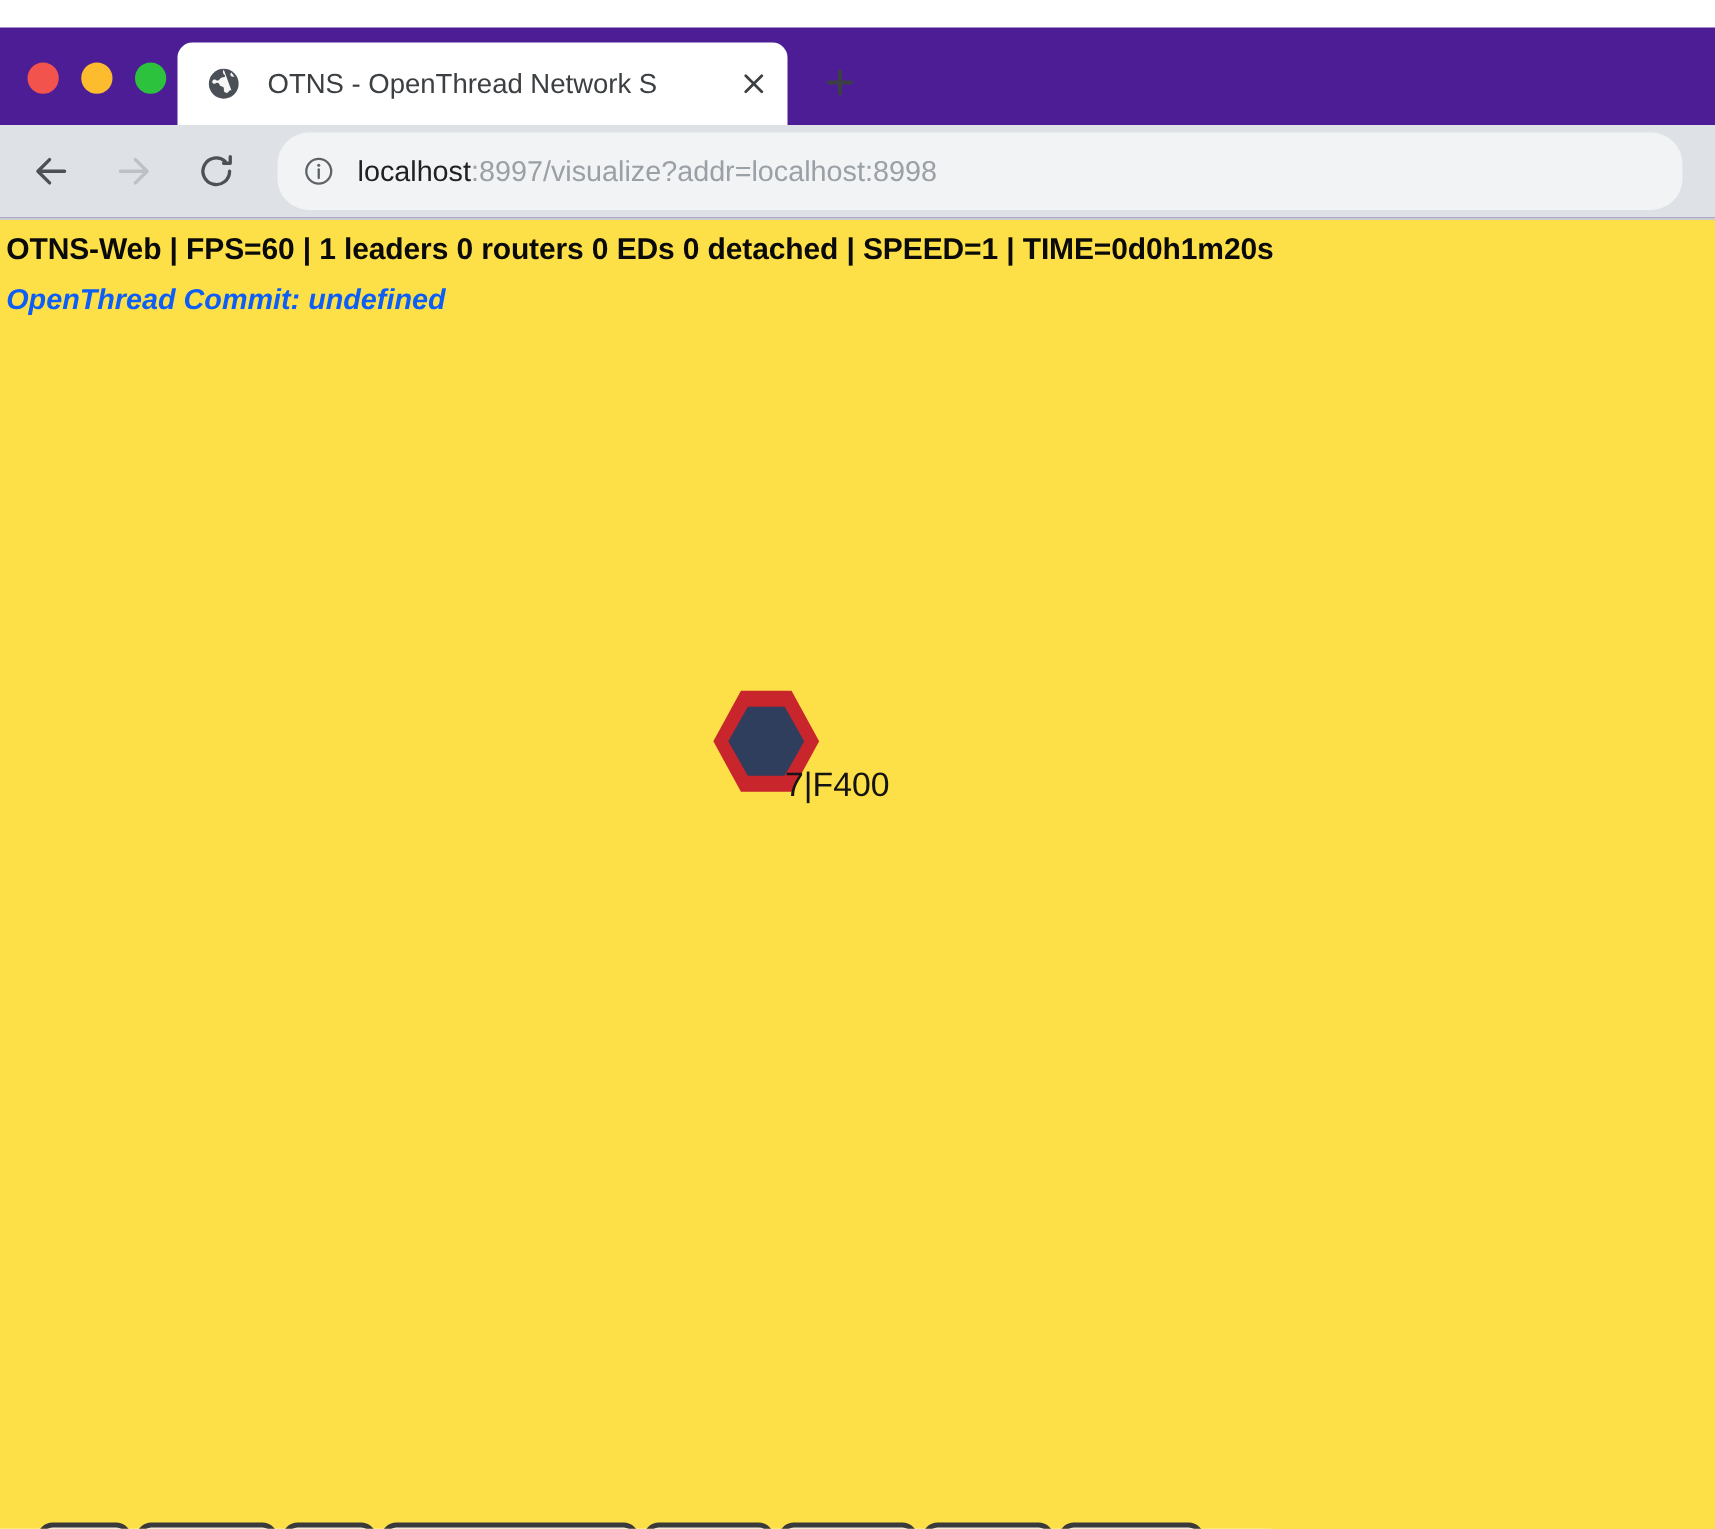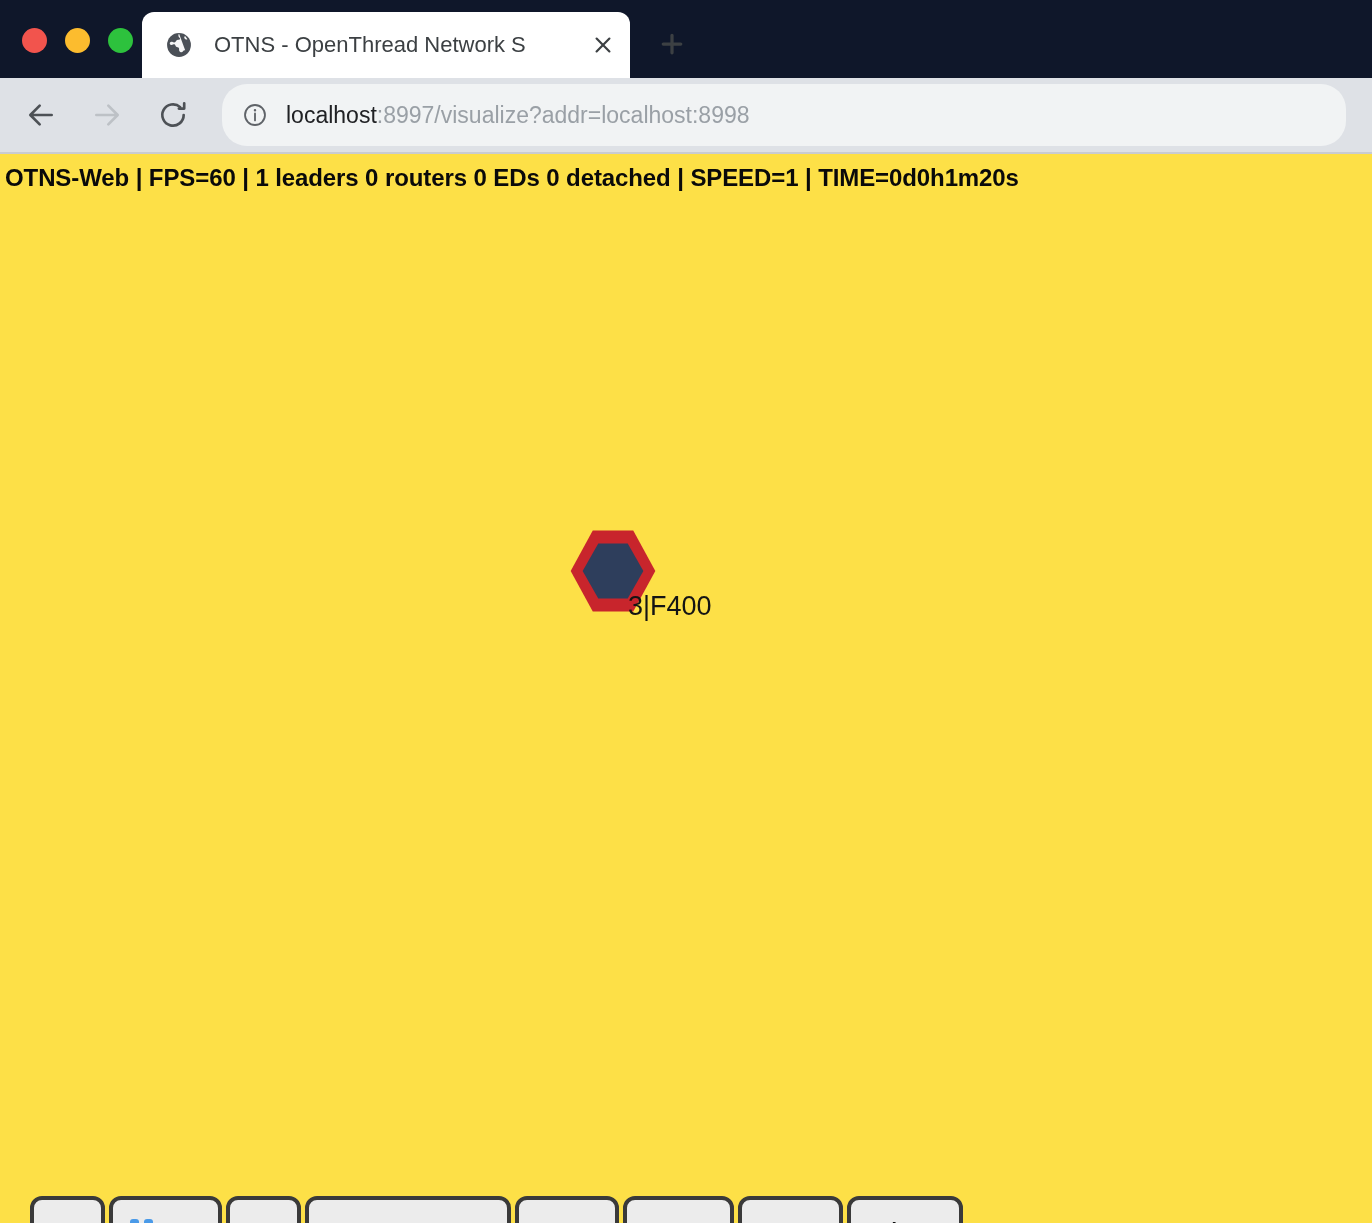--- a/index.html
+++ b/index.html
@@ -8,21 +8,22 @@
     width: 1372px;
     height: 1223px;
     overflow: hidden;
     background: #ffffff;
     font-family: "Liberation Sans", sans-serif;
   }
 
   
   .browser-chrome {
     width: 100%;
-    background: #0f172a;
+    background: #4c1d95;
+    margin-top: 22px;
   }
 
   .tab-strip {
     height: 78px;
     display: flex;
     align-items: flex-end;
     padding-left: 14px;
     position: relative;
   }
 
@@ -303,31 +304,32 @@
     </div>
   </div>
 
   <div class="chrome-bottom-line"></div>
 </div>
 
 <div class="page">
 
   <div class="status-block">
     <div class="status-line1">OTNS-Web | FPS=60 | 1 leaders 0 routers 0 EDs 0 detached | SPEED=1 | TIME=0d0h1m20s</div>
+    <div class="status-line2">OpenThread Commit: undefined</div>
   </div>
 
   <div class="node">
     <svg viewBox="0 0 100 100" width="92" height="92" aria-hidden="true">
 
       <polygon points="28,6 72,6 96,50 72,94 28,94 4,50" fill="#c8252c"></polygon>
 
       <polygon points="34,20 66,20 83,50 66,80 34,80 17,50" fill="#2e3e5c"></polygon>
     </svg>
   </div>
-  <div class="node-label">3|F400</div>
+  <div class="node-label">7|F400</div>
 
   <div class="btn-bar">
 
     <button class="btn btn-chev">&lt;&lt;</button>
 
     <button class="btn">
       <span class="pause-glyph">
           <i></i>
           <i></i>
         </span>

